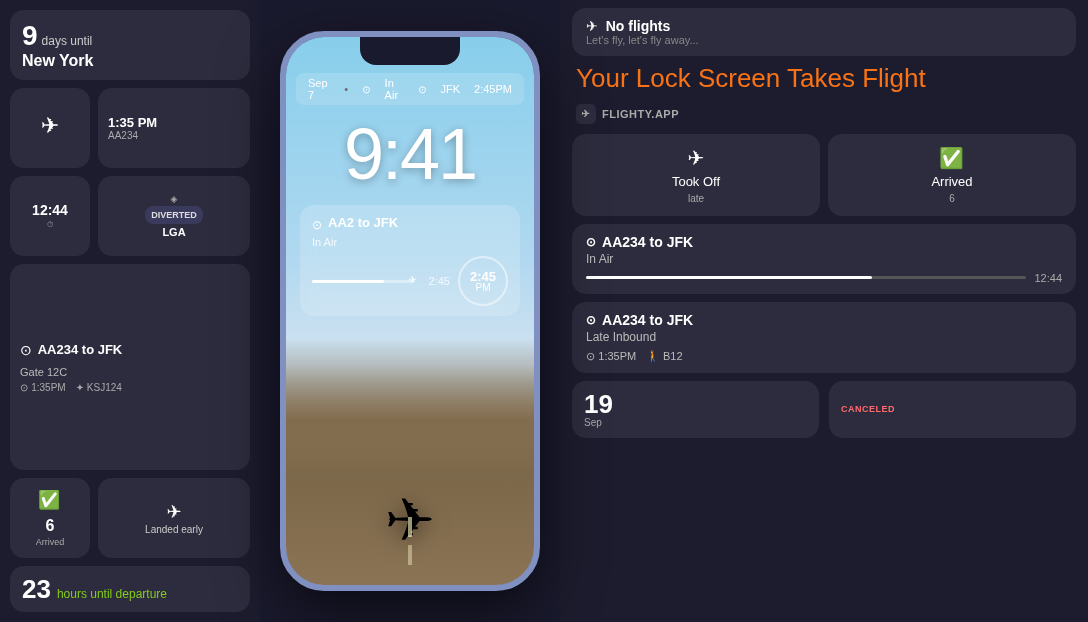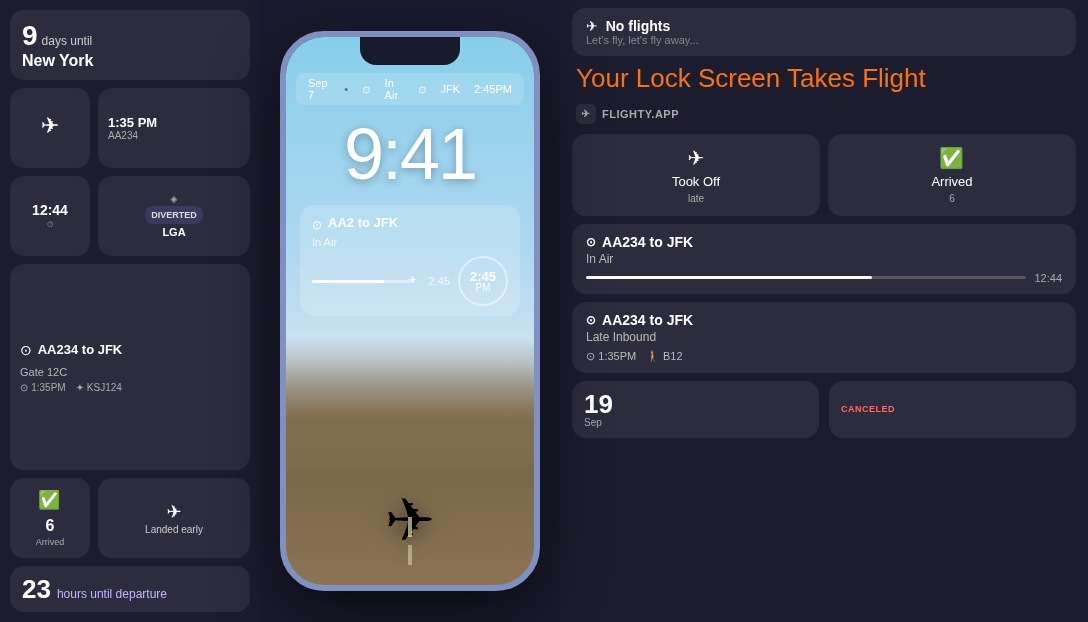--- a/index.html
+++ b/index.html
@@ -471,21 +471,21 @@
     </div>
     <div class="widget-small" style="width:calc(100% - 88px);flex:1;">
       <div style="font-size:18px;">✈</div>
       <div style="font-size:10px;color:#ccc;text-align:center;line-height:1.3;">Landed early</div>
     </div>
   </div>
 
   <div class="hours-widget">
     <div style="display:flex;align-items:baseline;gap:6px;">
       <span class="big" style="font-size:26px;font-weight:700;color:white;">23</span>
-      <span style="font-size:12px;color:#c4b5fd;">hours until departure</span>
+      <span style="font-size:12px;color:#84cc16;">hours until departure</span>
     </div>
   </div>
 
 </div>
 
 <div class="center-phone">
   <div class="phone-frame">
     <div class="phone-notch"></div>
     <div class="phone-screen">
 

